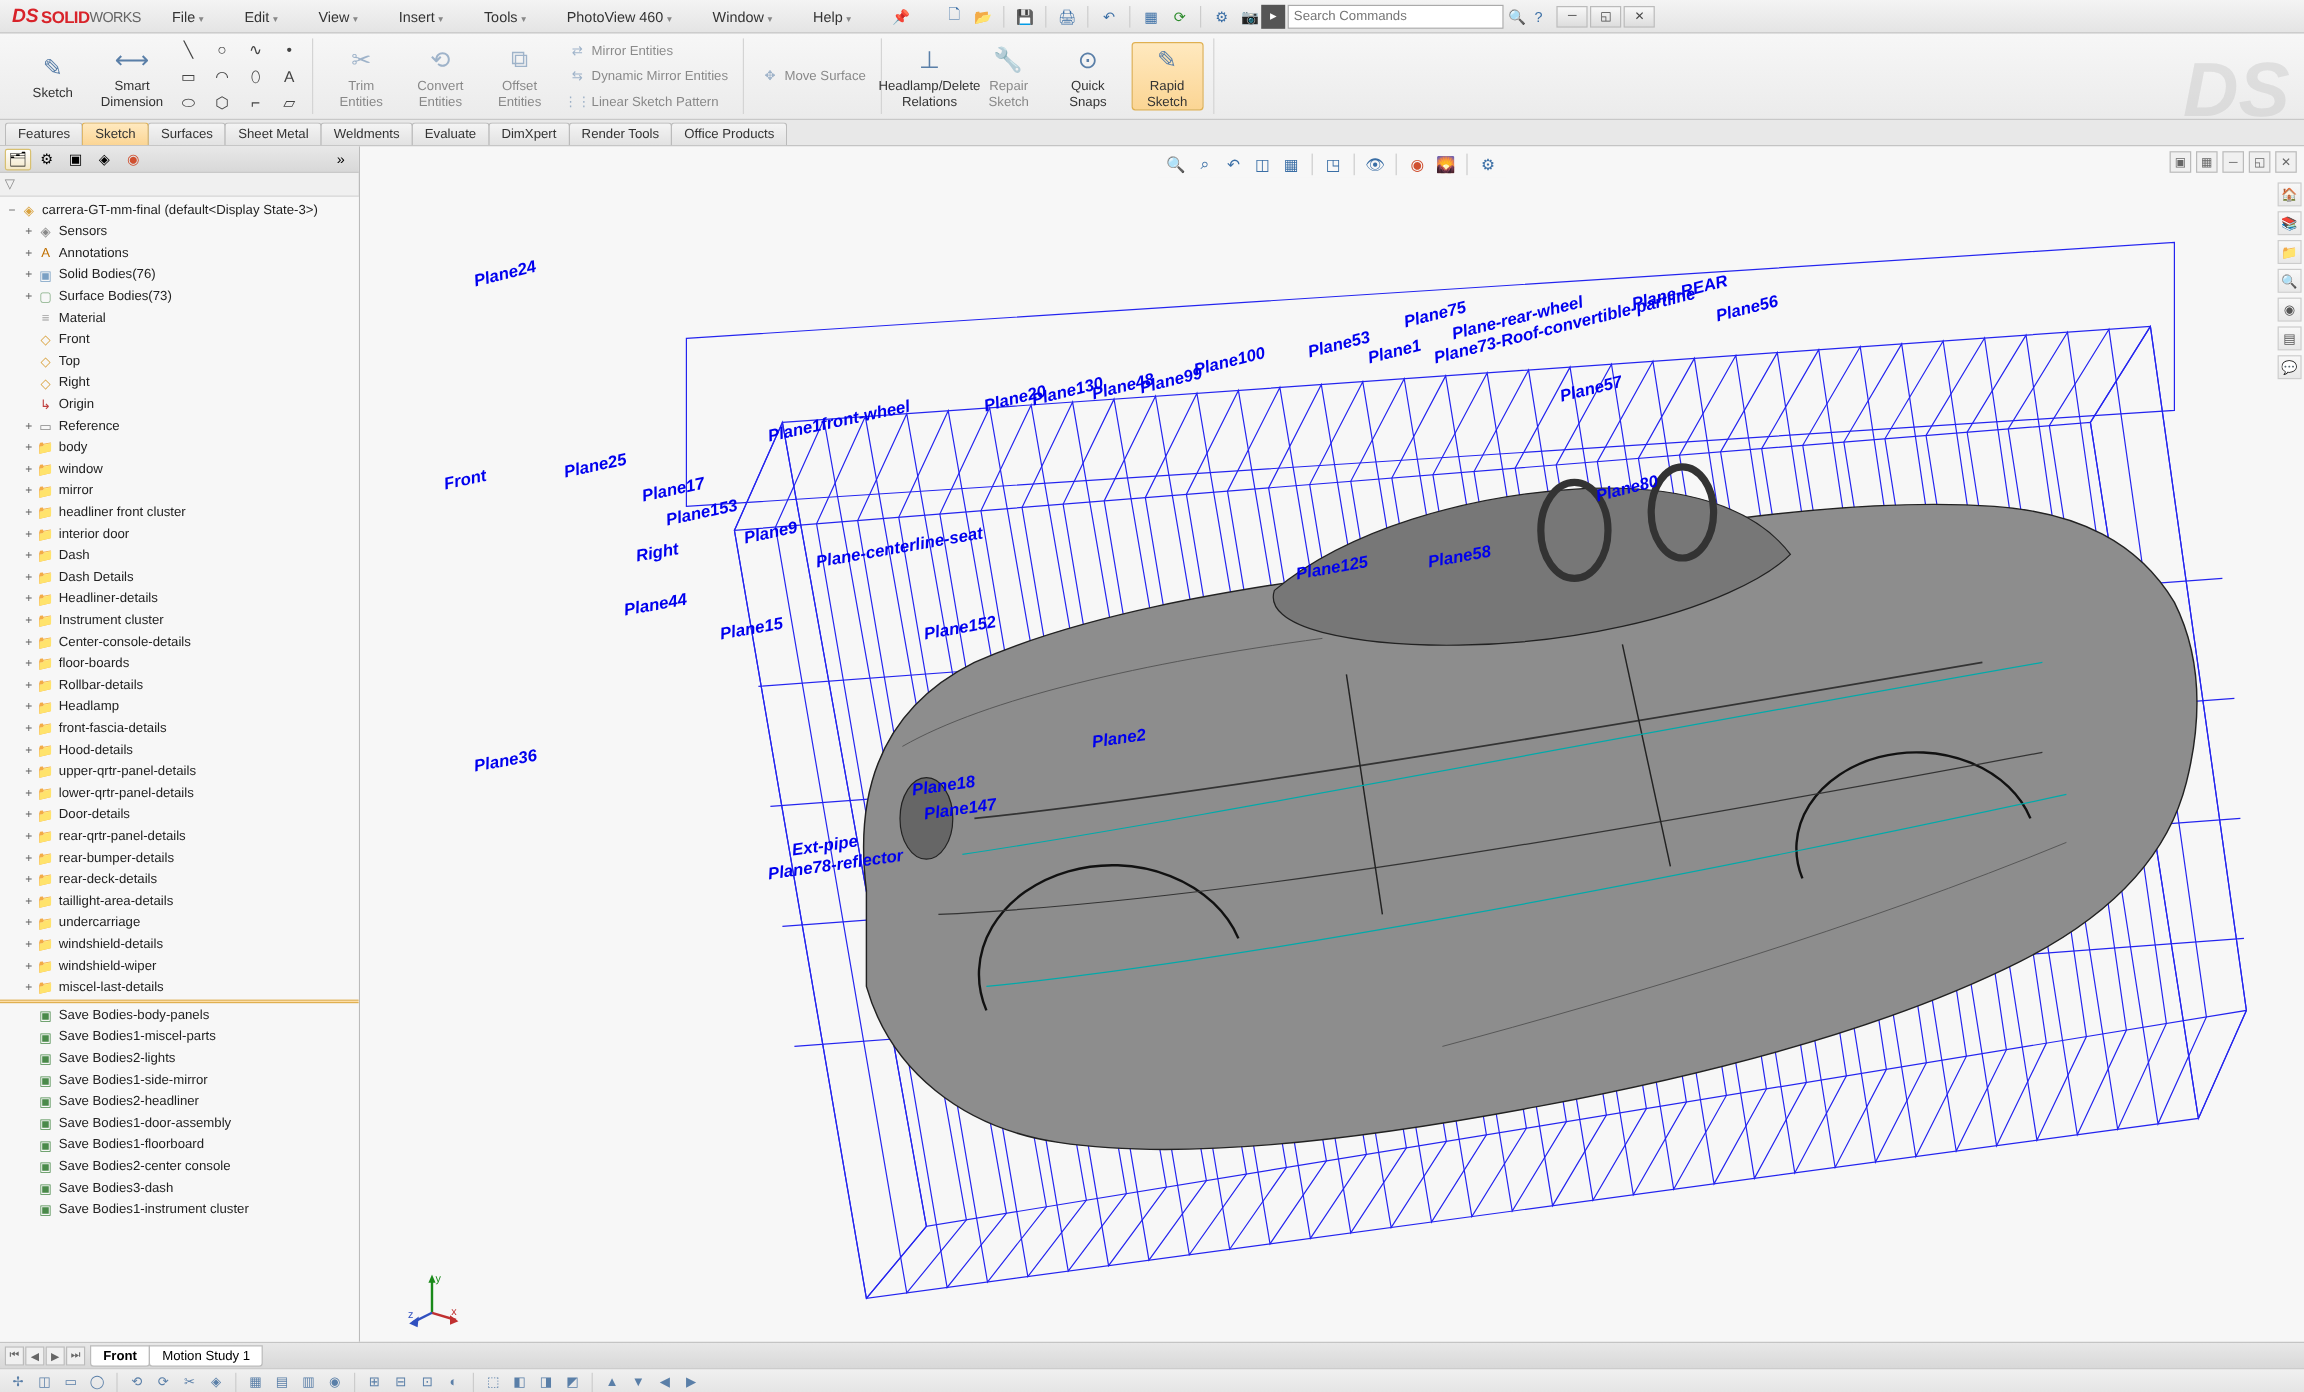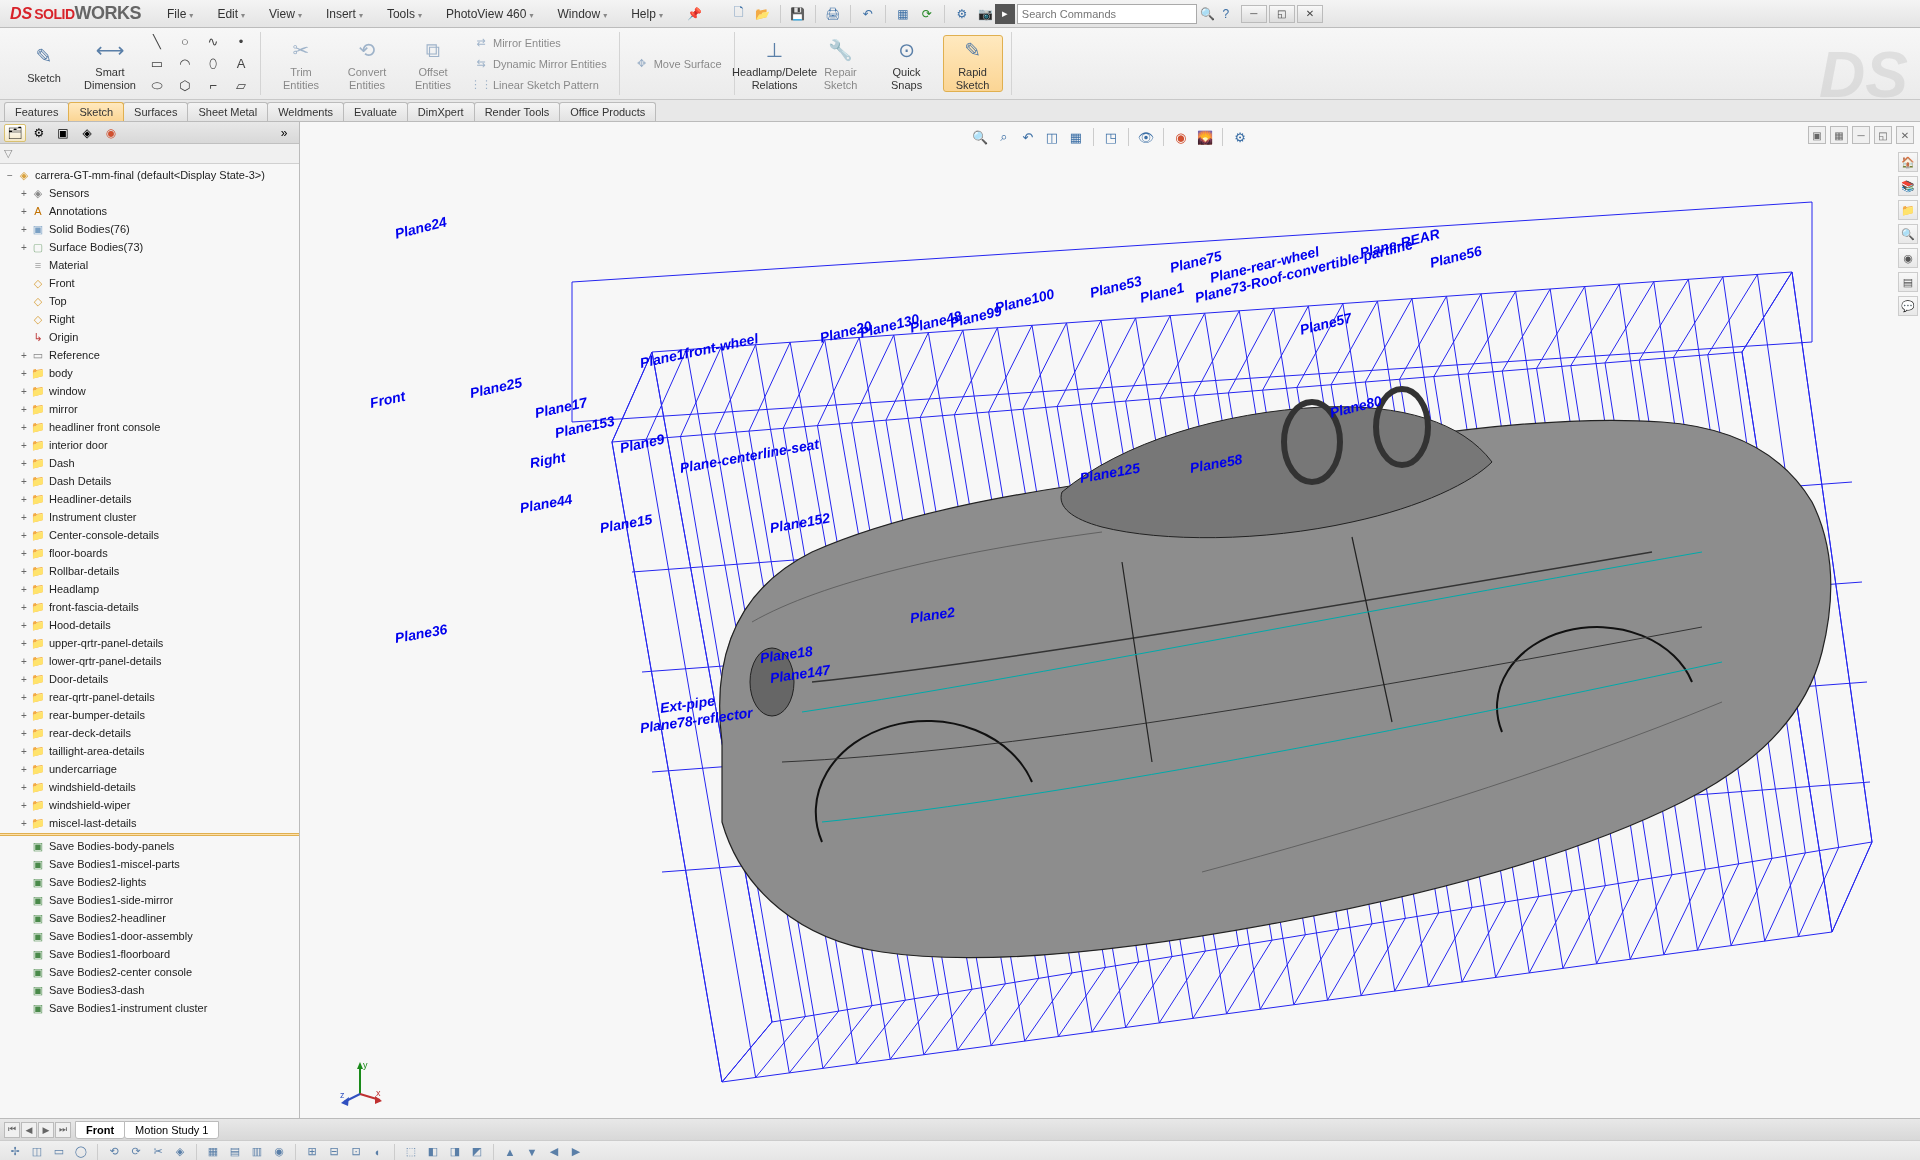--- a/index.html
+++ b/index.html
@@ -3,22 +3,22 @@
 <meta charset="utf-8">
 <style>
 * { box-sizing: border-box; margin: 0; padding: 0; font-family: "Segoe UI", Tahoma, Arial, sans-serif; }
 body { width: 1920px; height: 1160px; background: #e8e8e8; overflow: hidden; font-size: 12px; }
 
 
 .titlebar { height: 28px; background: linear-gradient(#f4f4f4,#e4e4e4); display:flex; align-items:center; border-bottom:1px solid #bcbcbc; }
 .logo { display:flex; align-items:center; padding:0 10px; font-weight:bold; }
 .logo-red { color:#d8232a; font-style:italic; font-size:16px; margin-right:2px; }
 .logo-txt { color:#d8232a; font-weight:bold; font-size:14px; letter-spacing:-0.5px; }
-.logo-txt2 { color:#666; font-weight:bold; font-size:18px; letter-spacing:-0.5px; }
-.menubar { display:flex; gap:8px; margin-left:8px; }
+.logo-txt2 { color:#666; font-weight:normal; font-size:12px; letter-spacing:-0.5px; }
+.menubar { display:flex; gap:18px; margin-left:8px; }
 .menuitem { padding:3px 8px; color:#333; cursor:default; border-radius:2px; }
 .menudrop::after { content:"▾"; font-size:8px; margin-left:3px; color:#888; }
 .qat { display:flex; align-items:center; gap:6px; margin-left:20px; }
 .qat-btn { width:18px; height:18px; display:flex; align-items:center; justify-content:center; font-size:12px; color:#3a6ea5; cursor:default; }
 .qat-sep { width:1px; height:18px; background:#ccc; margin:0 2px; }
 .doc-title { flex:1; text-align:center; color:#333; font-size:12px; }
 .search-box { display:flex; align-items:center; margin-right:6px; }
 .search-input { width:180px; height:20px; border:1px solid #aaa; padding:0 4px; font-size:11px; background:#fff; }
 .search-ico { width:20px; height:20px; background:#555; color:#fff; display:flex; align-items:center; justify-content:center; font-size:11px; margin-right:2px; }
 .win-btns { display:flex; margin-right:4px; gap:2px; }
@@ -350,21 +350,21 @@
           <div class="tree-row">
             <span class="ti" style="width:14px"></span>
             <span class="exp">+</span>
             <span class="tico folder-ico">📁</span>
             <span>mirror</span>
           </div>
           <div class="tree-row">
             <span class="ti" style="width:14px"></span>
             <span class="exp">+</span>
             <span class="tico folder-ico">📁</span>
-            <span>headliner front console</span>
+            <span>headliner front cluster</span>
           </div>
           <div class="tree-row">
             <span class="ti" style="width:14px"></span>
             <span class="exp">+</span>
             <span class="tico folder-ico">📁</span>
             <span>interior door</span>
           </div>
           <div class="tree-row">
             <span class="ti" style="width:14px"></span>
             <span class="exp">+</span>

